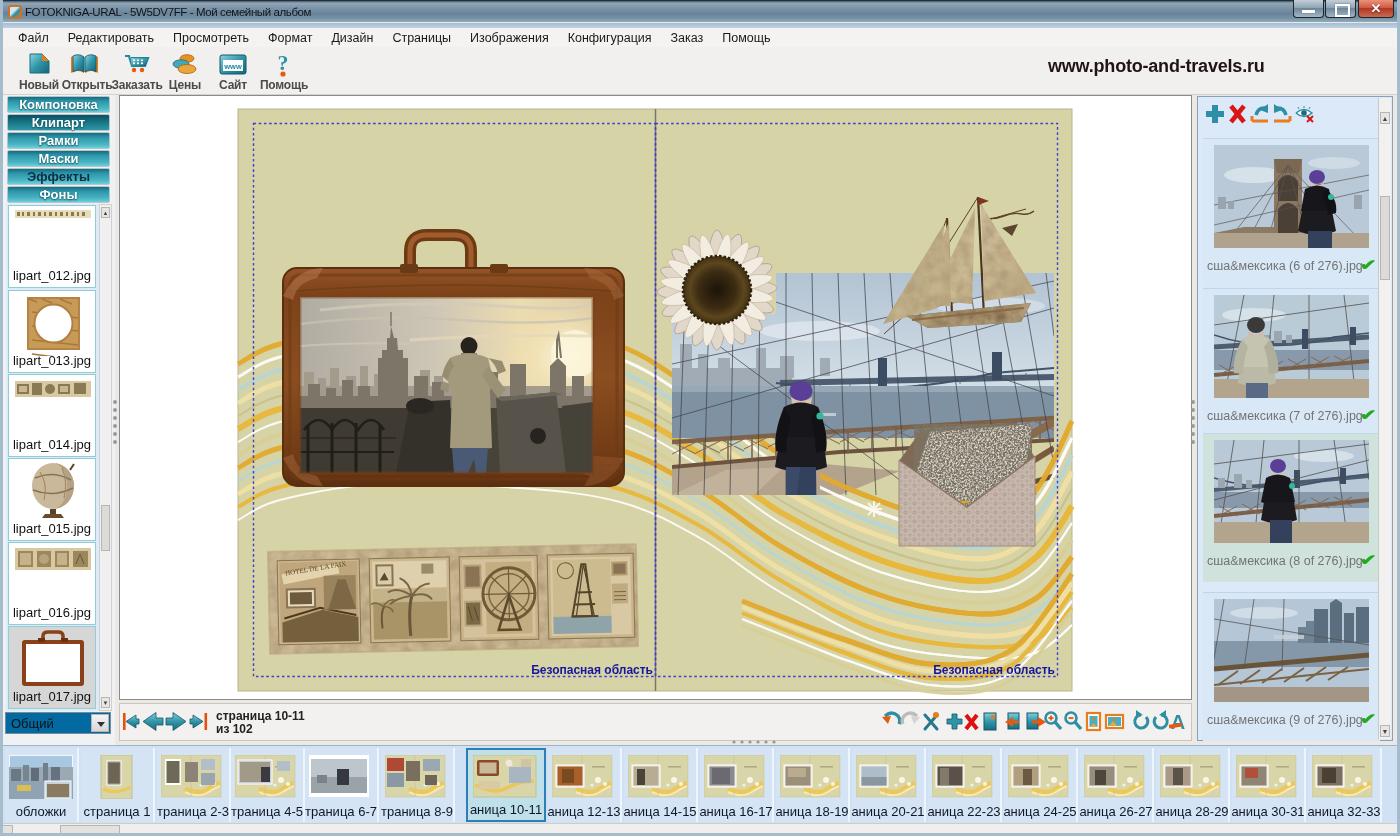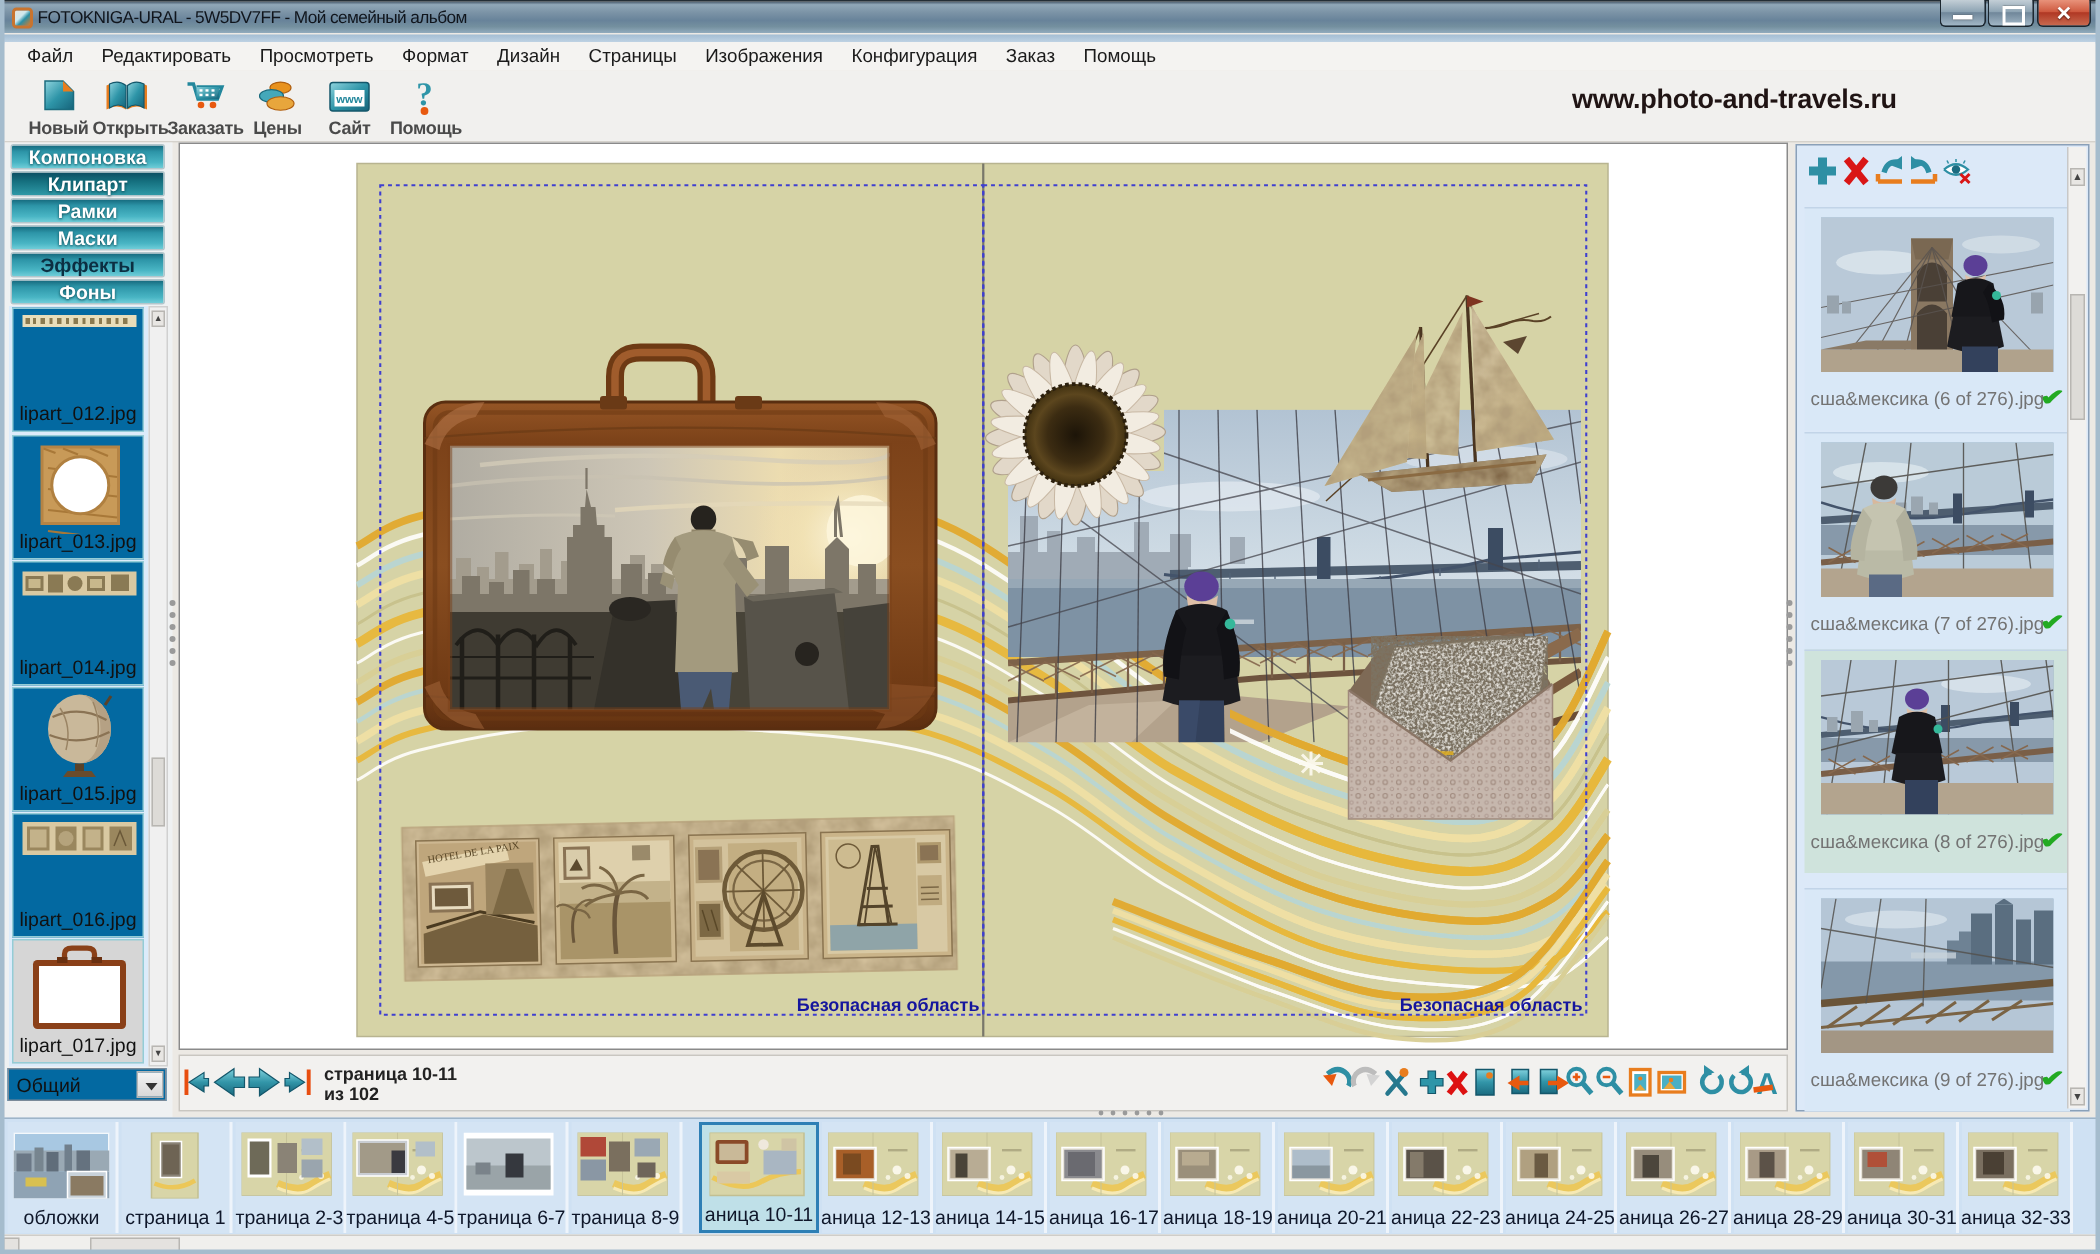--- a/index.html
+++ b/index.html
@@ -34,21 +34,21 @@
 
 
 #leftpanel { position:absolute; left:3px; top:95px; width:112px; height:650px; background:#eff1f2; }
 .sbtn { position:absolute; left:4px; width:103px; height:17px; border-radius:2px;
   background:linear-gradient(180deg,#166a7e 0%,#2d95a8 28%,#49b5c4 75%,#6fcdd8 100%);
   border:1px solid #b2c6cc; color:#fff; font-size:13px; font-weight:bold; text-align:center; line-height:16px;
   text-shadow:0 1px 2px #04424e; }
 .sbtn.sel { background:linear-gradient(180deg,#0c4e63 0%,#15707f 40%,#2e98a6 100%); }
 .sbtn.dark { color:#0c2f42; text-shadow:none; }
 #cliplist { position:absolute; left:3px; top:109px; width:93px; height:507px; background:#dcebfa; }
-.clipitem { position:absolute; left:2px; width:88px; height:83px; background:#0369a1; border:1px solid #94ccd6; }
+.clipitem { position:absolute; left:2px; width:88px; height:83px; background:#ffffff; border:1px solid #94ccd6; }
 .clipitem svg { position:absolute; left:1px; top:1px; }
 .clipitem .nm { position:absolute; bottom:4px; left:0; right:0; text-align:center; font-size:13px; color:#111; }
 .clipitem.sel { background:#d6d6d6; }
 #clipscroll { position:absolute; left:96px; top:109px; width:13px; height:507px; background:#f0f0f0; border:1px solid #d0d0d0;}
 #combo { position:absolute; left:2px; top:617px; width:106px; height:22px; background:#0369a1; border:1px solid #7a8a99; }
 #combo .tx { position:absolute; left:5px; top:3px; font-size:13px; color:#111; }
 #combo .db { position:absolute; right:1px; top:1px; width:18px; height:18px; background:linear-gradient(180deg,#f4f4f4,#d8d8d8); border:1px solid #b5b5b5; }
 #combo .db::after{ content:""; position:absolute; left:5px; top:7px; border:4px solid transparent; border-top:5px solid #333; }
 
 

